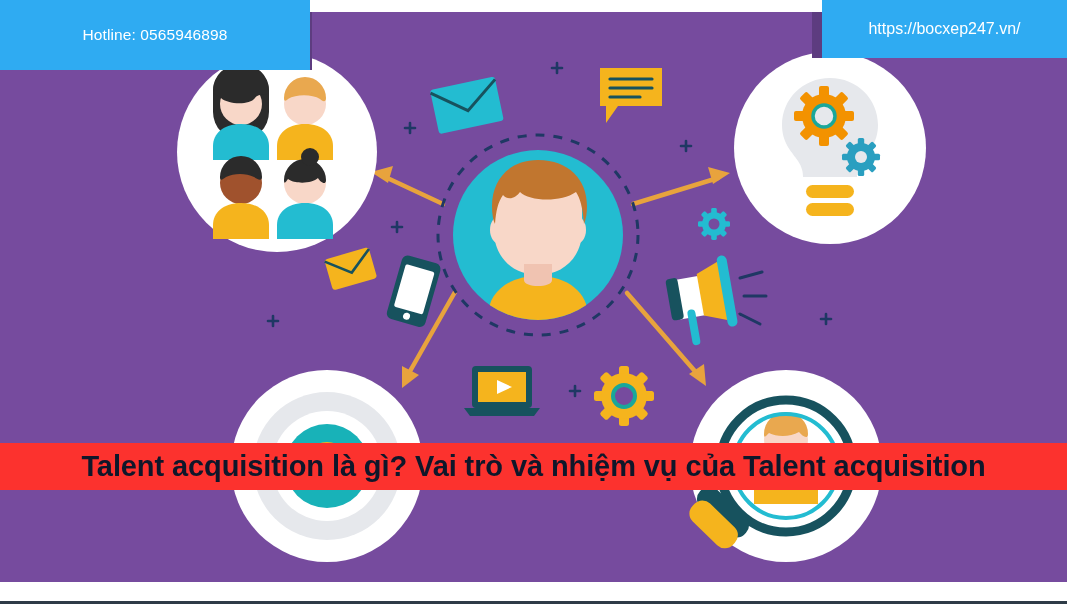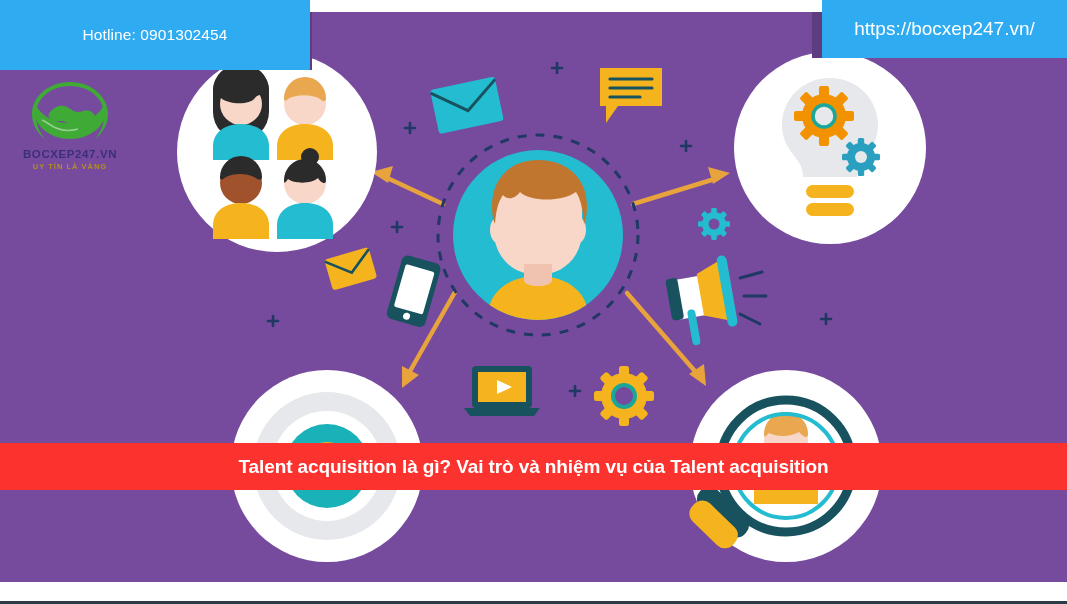--- a/index.html
+++ b/index.html
@@ -64,21 +64,21 @@
   .banner-right {
     position: absolute;
     left: 822px; top: 0;
     width: 245px; height: 58px;
     background: #2fabf2;
     z-index: 40;
     display: flex; align-items: center; justify-content: center;
   }
   .banner-right .line {
     color: #ffffff;
-    font-size: 19px;
+    font-size: 16px;
     white-space: nowrap;
   }
   .banner-right-shadow {
     position: absolute;
     left: 812px; top: 12px;
     width: 12px; height: 46px;
     background: #5d3c80;
     z-index: 35;
   }
   .banner-left-shadow {
@@ -124,22 +124,22 @@
   
   .title-bar {
     position: absolute;
     left: 0; top: 443px;
     width: 1067px; height: 47px;
     background: #fc322e;
     z-index: 60;
     display: flex; align-items: center; justify-content: center;
   }
   .title-bar .title-text {
-    color: #ffffff;
-    font-size: 19px;
+    color: #0f172a;
+    font-size: 29px;
     font-weight: bold;
     letter-spacing: -.1px;
     white-space: nowrap;
   }
 </style>
 </head>
 <body>
 
 <div class="stage">
 
@@ -358,34 +358,24 @@
         <line x1="268" y1="321" x2="278" y2="321"></line>
           <line x1="273" y1="316" x2="273" y2="326"></line>
         <line x1="821" y1="319" x2="831" y2="319"></line>
           <line x1="826" y1="314" x2="826" y2="324"></line>
         <line x1="570" y1="391" x2="580" y2="391"></line>
           <line x1="575" y1="386" x2="575" y2="396"></line>
       </g>
     </g>
   </svg>
 
-  <div class="logo">
-    <svg class="logo-mark" viewBox="0 0 104 74">
-      <path d="M52 6C30 6 14 21 14 38c0 10 5 19 13 25-6-7-9-15-9-24 0-17 15-29 34-29s34 12 34 29c0 9-3 17-9 24 8-6 13-15 13-25C90 21 74 6 52 6z" fill="#3faa35"></path>
-      <path d="M16 34c0 16 16 29 36 29s36-13 36-29c0-3-.4-6-1.2-8.6C84 38 70 47 52 47S20 38 17.2 25.4C16.4 28 16 31 16 34z" fill="#3faa35"></path>
-      <path d="M32 36c4-5 11-8 17-5 4 2 7 5 11 5 5 0 8-3 12-1 5 2 7 8 5 12-2 5-8 7-13 6-8-2-13-7-21-8-4 0-8 1-11-2-2-2-2-5 0-7z" fill="#3faa35"></path>
-      <path d="M24 44c5 2 9 6 14 8 7 3 15 3 22 1" fill="none" stroke="#ffffff" stroke-width="1.6" opacity=".45"></path>
-    </svg>
-    <div class="logo-name">BOCXEP247.VN</div>
-    <div class="logo-tag">UY TÍN LÀ VÀNG</div>
-  </div>
 
   <div class="banner-left-shadow"></div>
   <div class="banner-left">
-    <div class="line">Hotline: 0901302454</div>
+    <div class="line">Hotline: 0565946898</div>
   </div>
 
   <div class="banner-right-shadow"></div>
   <div class="banner-right">
     <div class="line">https://bocxep247.vn/</div>
   </div>
 
   <div class="title-bar">
     <span class="title-text">Talent acquisition là gì? Vai trò và nhiệm vụ của Talent acquisition</span>
   </div>

